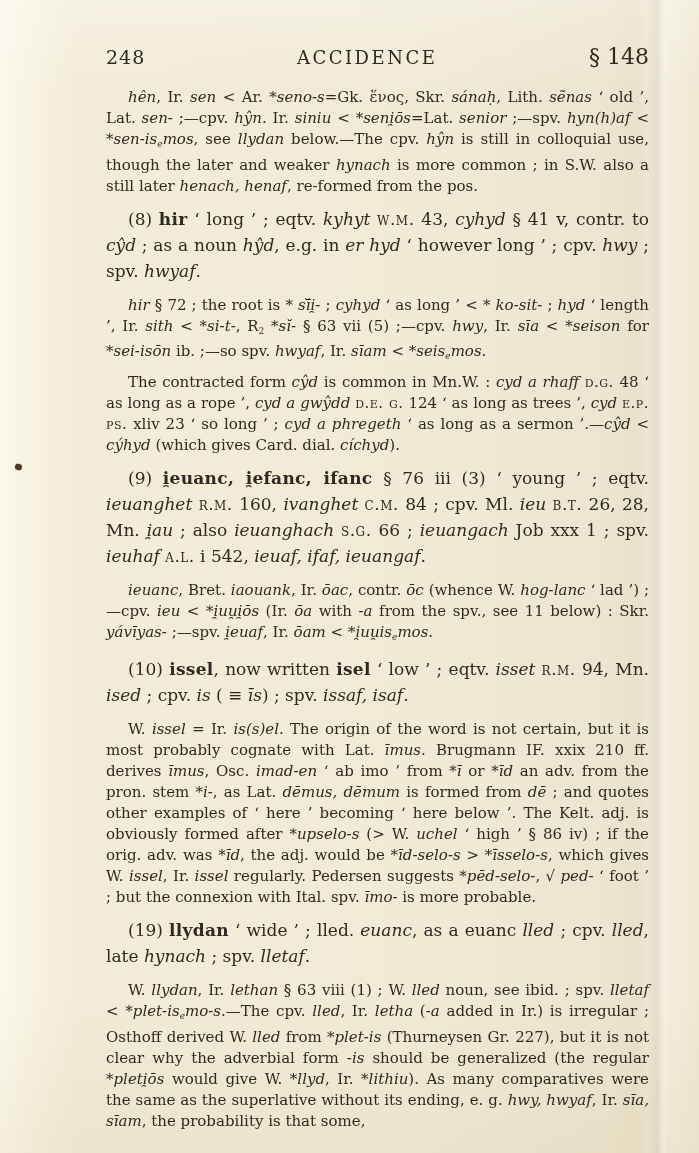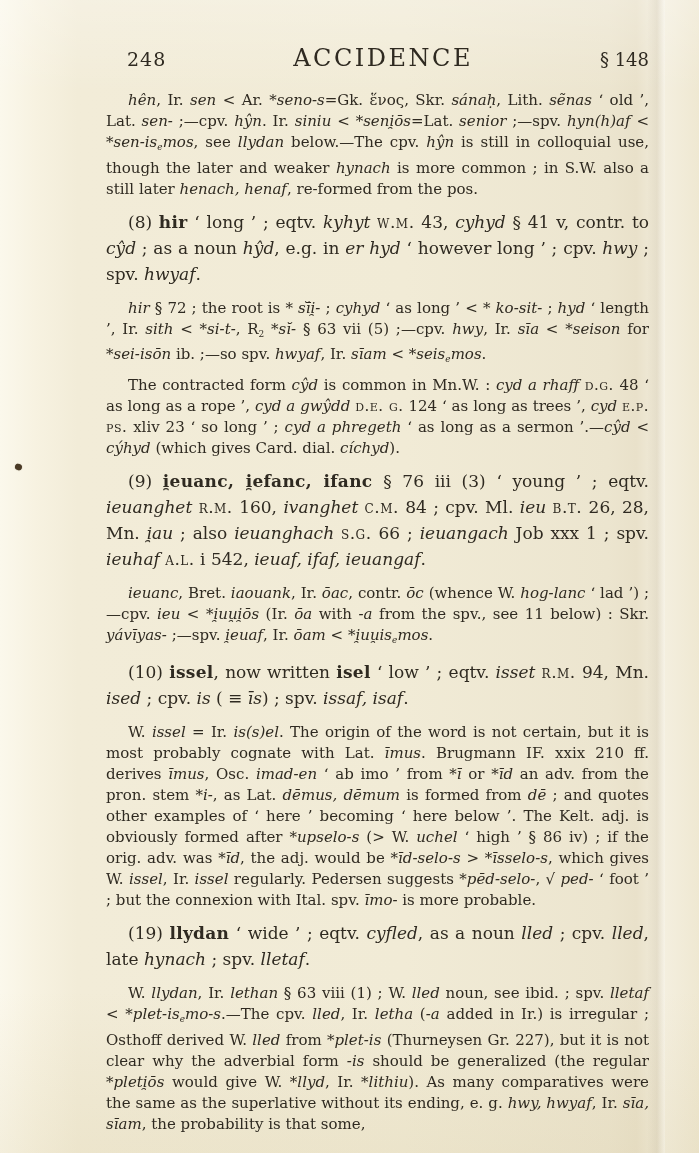--- a/index.html
+++ b/index.html
@@ -28,25 +28,24 @@
   .speck{
     position:absolute;left:15px;top:464px;width:7px;height:6px;
     background:#4a3a26;border-radius:45% 55% 50% 50%;
     transform:rotate(20deg);
     box-shadow:0 0 1px rgba(74,58,38,0.8);
   }
   .header{
     display:flex;align-items:baseline;
     font-size:19px;
     margin-bottom:18px;
-    margin-left:21px;
   }
   .page-number{flex:0 0 auto;letter-spacing:1px;}
-  .running-title{flex:1 1 auto;text-align:center;letter-spacing:2.5px;font-size:24px;}
-  .section-number{flex:0 0 auto;font-size:18px;}
+  .running-title{flex:1 1 auto;text-align:center;letter-spacing:2.5px;font-size:18px;}
+  .section-number{flex:0 0 auto;font-size:22px;}
   .text-block{width:543px;}
   p.para{
     margin:0 0 11px 0;
     text-align:justify;
     text-indent:22px;
   }
   p.para.main{font-size:17px;line-height:26px;}
   p.para.note{font-size:15px;line-height:21px;margin-bottom:9px;}
   p.para.cont{margin-top:-4px;}
   .i{font-style:italic;}
@@ -70,16 +69,16 @@
 
   <div class="text-block">
       <p class="para note"><span class="i">hên</span><span>, Ir. </span><span class="i">sen</span><span> &lt; Ar. </span><span class="i">*seno-s</span><span>=Gk. ἕνος, Skr. </span><span class="i">sánaḥ</span><span>, Lith. </span><span class="i">sẽnas</span><span> ‘ old ’, Lat. </span><span class="i">sen-</span><span> ;—cpv. </span><span class="i">hŷn</span><span>. Ir. </span><span class="i">siniu</span><span> &lt; </span><span class="i">*seni̯ōs</span><span>=Lat. </span><span class="i">senior</span><span> ;—spv. </span><span class="i">hyn(h)af</span><span> &lt; </span><span class="i">*sen-is</span><span class="i sub">e</span><span class="i">mos</span><span>, see </span><span class="i">llydan</span><span> below.—The cpv. </span><span class="i">hŷn</span><span> is still in colloquial use, though the later and weaker </span><span class="i">hynach</span><span> is more common ; in S.W. also a still later </span><span class="i">henach, henaf</span><span>, re-formed from the pos.</span></p>
       <p class="para main"><span>(8) </span><span class="b">hir</span><span> ‘ long ’ ; eqtv. </span><span class="i">kyhyt</span><span> </span><span class="sc">w.m.</span><span> 43, </span><span class="i">cyhyd</span><span> § 41 v, contr. to </span><span class="i">cŷd</span><span> ; as a noun </span><span class="i">hŷd</span><span>, e.g. in </span><span class="i">er hyd</span><span> ‘ however long ’ ; cpv. </span><span class="i">hwy</span><span> ; spv. </span><span class="i">hwyaf</span><span>.</span></p>
       <p class="para note"><span class="i">hir</span><span> § 72 ; the root is </span><span class="i">* sī̆i̯-</span><span> ; </span><span class="i">cyhyd</span><span> ‘ as long ’ &lt; </span><span class="i">* ko-sit-</span><span> ; </span><span class="i">hyd</span><span> ‘ length ’, Ir. </span><span class="i">sith</span><span> &lt; </span><span class="i">*si-t-</span><span>, R</span><span class="sub">2</span><span> </span><span class="i">*sĭ-</span><span> § 63 vii (5) ;—cpv. </span><span class="i">hwy</span><span>, Ir. </span><span class="i">sīa</span><span> &lt; </span><span class="i">*seison</span><span> for </span><span class="i">*sei-isōn</span><span> ib. ;—so spv. </span><span class="i">hwyaf</span><span>, Ir. </span><span class="i">sīam</span><span> &lt; </span><span class="i">*seis</span><span class="i sub">e</span><span class="i">mos</span><span>.</span></p>
       <p class="para note cont"><span>The contracted form </span><span class="i">cŷd</span><span> is common in Mn.W. : </span><span class="i">cyd a rhaff</span><span> </span><span class="sc">d.g.</span><span> 48 ‘ as long as a rope ’, </span><span class="i">cyd a gwŷdd</span><span> </span><span class="sc">d.e. g.</span><span> 124 ‘ as long as trees ’, </span><span class="i">cyd</span><span> </span><span class="sc">e.p. ps.</span><span> xliv 23 ‘ so long ’ ; </span><span class="i">cyd a phregeth</span><span> ‘ as long as a sermon ’.—</span><span class="i">cŷd</span><span> &lt; </span><span class="i">cýhyd</span><span> (which gives Card. dial. </span><span class="i">cíchyd</span><span>).</span></p>
       <p class="para main"><span>(9) </span><span class="b">i̯euanc, i̯efanc, ifanc</span><span> § 76 iii (3) ‘ young ’ ; eqtv. </span><span class="i">ieuanghet</span><span> </span><span class="sc">r.m.</span><span> 160, </span><span class="i">ivanghet</span><span> </span><span class="sc">c.m.</span><span> 84 ; cpv. Ml. </span><span class="i">ieu</span><span> </span><span class="sc">b.t.</span><span> 26, 28, Mn. </span><span class="i">i̯au</span><span> ; also </span><span class="i">ieuanghach</span><span> </span><span class="sc">s.g.</span><span> 66 ; </span><span class="i">ieuangach</span><span> Job xxx 1 ; spv. </span><span class="i">ieuhaf</span><span> </span><span class="sc">a.l.</span><span> i 542, </span><span class="i">ieuaf, ifaf, ieuangaf</span><span>.</span></p>
       <p class="para note"><span class="i">ieuanc</span><span>, Bret. </span><span class="i">iaouank</span><span>, Ir. </span><span class="i">ōac</span><span>, contr. </span><span class="i">ōc</span><span> (whence W. </span><span class="i">hog-lanc</span><span> ‘ lad ’) ; —cpv. </span><span class="i">ieu</span><span> &lt; </span><span class="i">*i̯uu̯i̯ōs</span><span> (Ir. </span><span class="i">ōa</span><span> with </span><span class="i">-a</span><span> from the spv., see 11 below) : Skr. </span><span class="i">yávīyas-</span><span> ;—spv. </span><span class="i">i̯euaf</span><span>, Ir. </span><span class="i">ōam</span><span> &lt; </span><span class="i">*i̯uu̯is</span><span class="i sub">e</span><span class="i">mos</span><span>.</span></p>
       <p class="para main"><span>(10) </span><span class="b">issel</span><span>, now written </span><span class="b">isel</span><span> ‘ low ’ ; eqtv. </span><span class="i">isset</span><span> </span><span class="sc">r.m.</span><span> 94, Mn. </span><span class="i">ised</span><span> ; cpv. </span><span class="i">is</span><span> ( ≡ </span><span class="i">īs</span><span>) ; spv. </span><span class="i">issaf, isaf</span><span>.</span></p>
       <p class="para note"><span>W. </span><span class="i">issel</span><span> = Ir. </span><span class="i">is(s)el</span><span>.  The origin of the word is not certain, but it is most probably cognate with Lat. </span><span class="i">īmus</span><span>.  Brugmann IF. xxix 210 ff. derives </span><span class="i">īmus</span><span>, Osc. </span><span class="i">imad-en</span><span> ‘ ab imo ’ from </span><span class="i">*ī</span><span> or </span><span class="i">*īd</span><span> an adv. from the pron. stem </span><span class="i">*i-</span><span>, as Lat. </span><span class="i">dēmus, dēmum</span><span> is formed from </span><span class="i">dē</span><span> ; and quotes other examples of ‘ here ’ becoming ‘ here below ’.  The Kelt. adj. is obviously formed after </span><span class="i">*upselo-s</span><span> (&gt; W. </span><span class="i">uchel</span><span> ‘ high ’ § 86 iv) ; if the orig. adv. was </span><span class="i">*īd</span><span>, the adj. would be </span><span class="i">*īd-selo-s</span><span> &gt; </span><span class="i">*īsselo-s</span><span>, which gives W. </span><span class="i">issel</span><span>, Ir. </span><span class="i">issel</span><span> regularly.  Pedersen suggests </span><span class="i">*pēd-selo-</span><span>, √ </span><span class="i">ped-</span><span> ‘ foot ’ ; but the connexion with Ital. spv. </span><span class="i">īmo-</span><span> is more probable.</span></p>
-      <p class="para main"><span>(19) </span><span class="b">llydan</span><span> ‘ wide ’ ; eqtv. </span><span class="i">cyfled</span><span>, as a noun </span><span class="i">lled</span><span> ; cpv. </span><span class="i">lled</span><span>, late </span><span class="i">hynach</span><span> ; spv. </span><span class="i">lletaf</span><span>.</span></p>
+      <p class="para main"><span>(19) </span><span class="b">llydan</span><span> ‘ wide ’ ; lled. </span><span class="i">euanc</span><span>, as a euanc </span><span class="i">lled</span><span> ; cpv. </span><span class="i">lled</span><span>, late </span><span class="i">hynach</span><span> ; spv. </span><span class="i">lletaf</span><span>.</span></p>
       <p class="para note"><span>W. </span><span class="i">llydan</span><span>, Ir. </span><span class="i">lethan</span><span> § 63 viii (1) ; W. </span><span class="i">lled</span><span> noun, see ibid. ; spv. </span><span class="i">lletaf</span><span> &lt; </span><span class="i">*plet-is</span><span class="i sub">e</span><span class="i">mo-s</span><span>.—The cpv. </span><span class="i">lled</span><span>, Ir. </span><span class="i">letha</span><span> (</span><span class="i">-a</span><span> added in Ir.) is irregular ; Osthoff derived W. </span><span class="i">lled</span><span> from </span><span class="i">*plet-is</span><span> (Thurneysen Gr. 227), but it is not clear why the adverbial form </span><span class="i">-is</span><span> should be generalized (the regular </span><span class="i">*pleti̯ōs</span><span> would give W. </span><span class="i">*llyd</span><span>, Ir. </span><span class="i">*lithiu</span><span>).  As many comparatives were the same as the superlative without its ending, e. g. </span><span class="i">hwy, hwyaf</span><span>, Ir. </span><span class="i">sīa, sīam</span><span>, the probability is that some,</span></p>
     </div>
 </div>
 
 </body></html>

